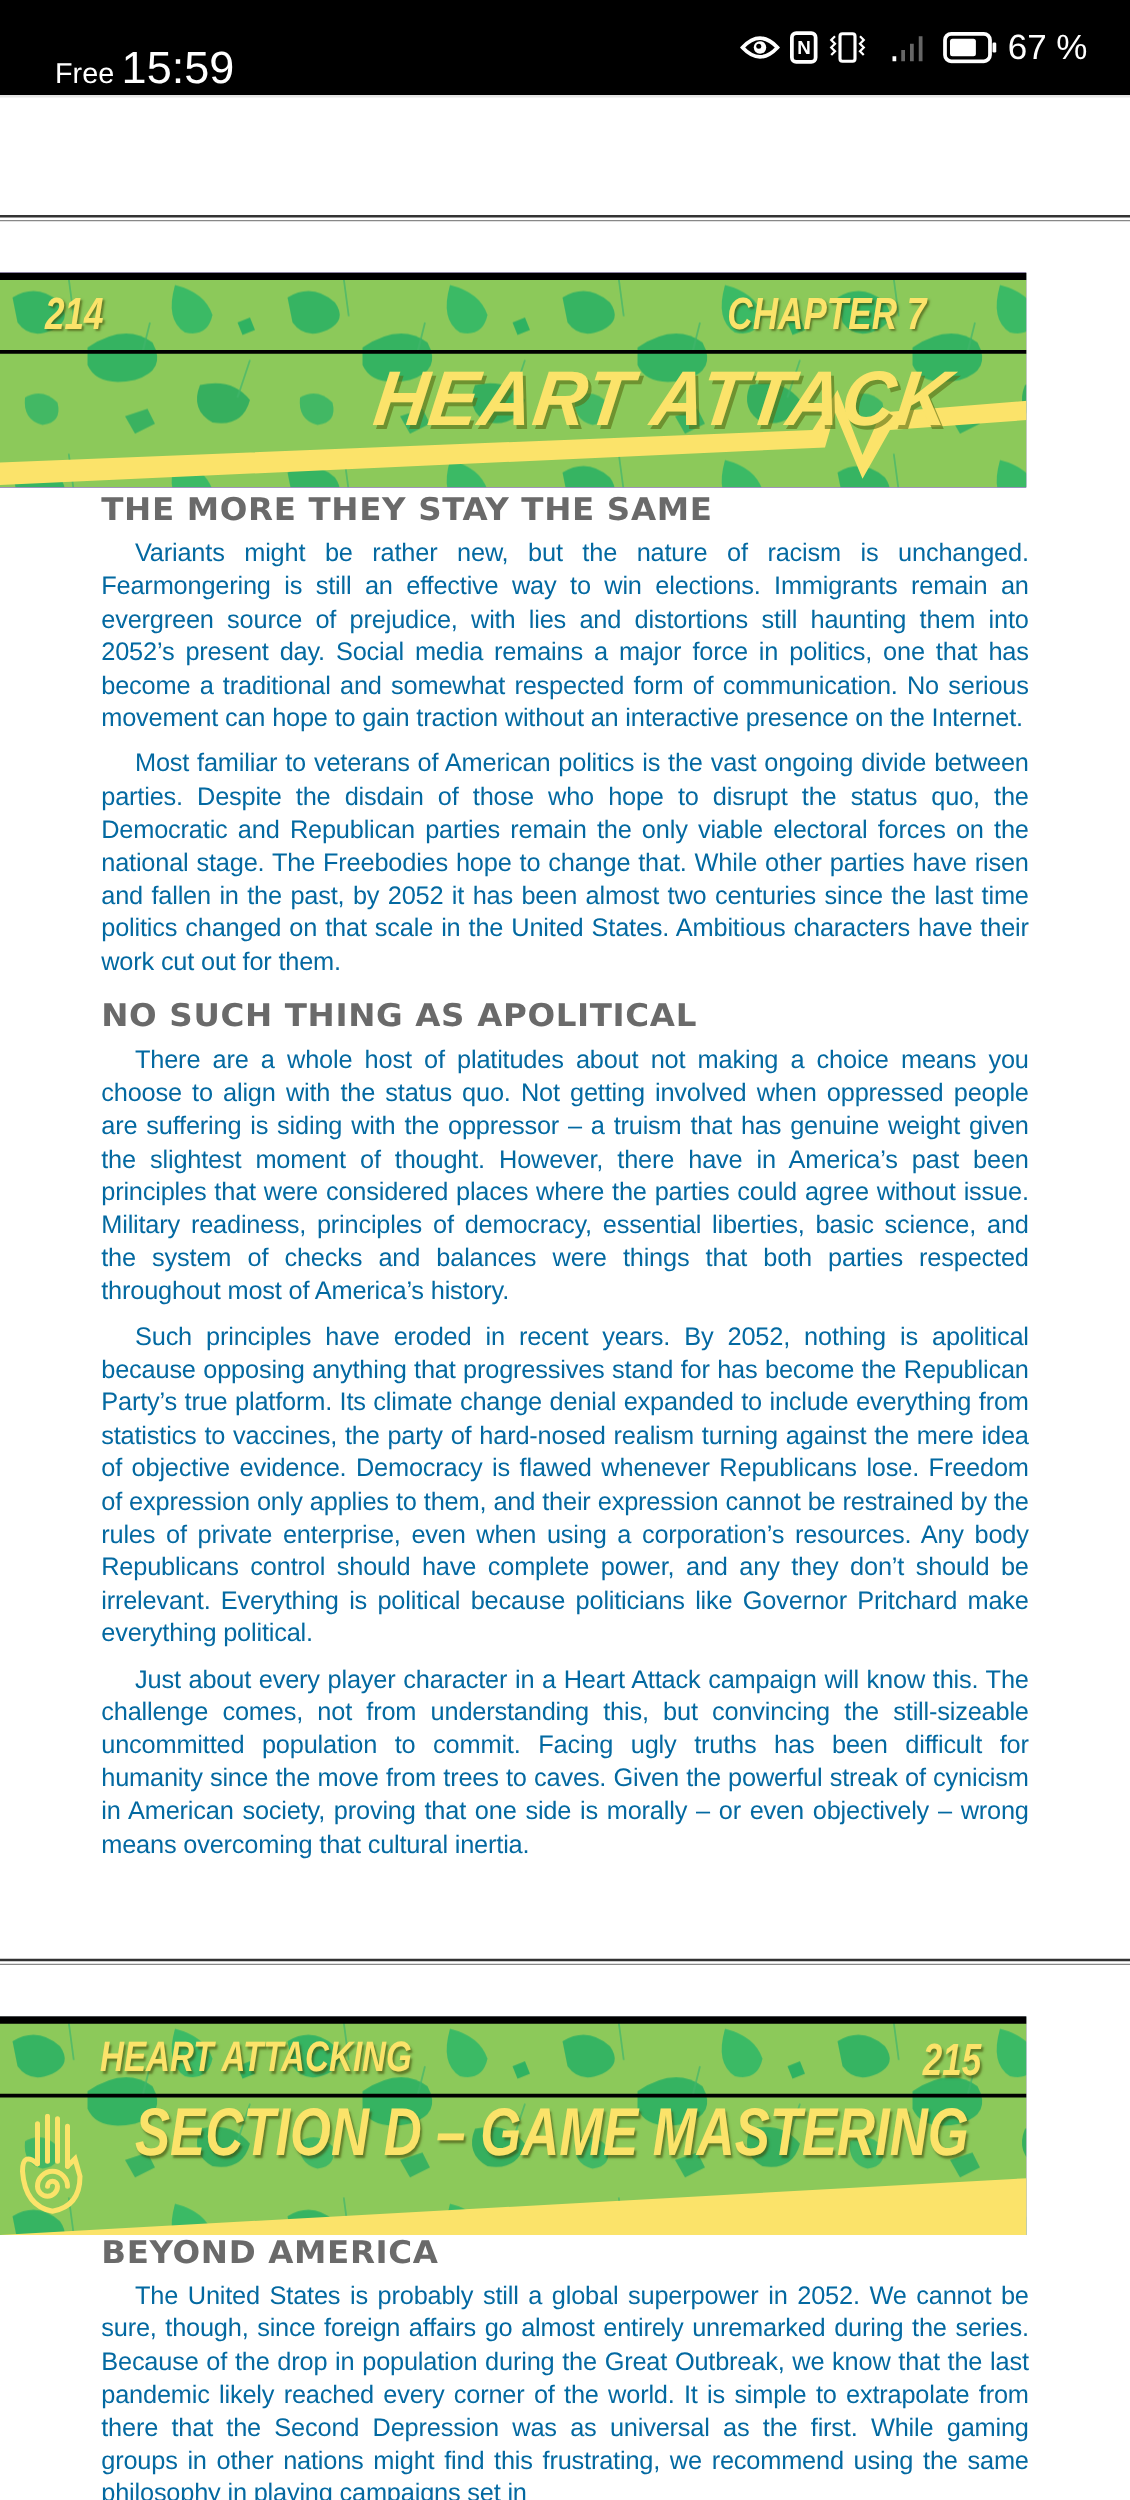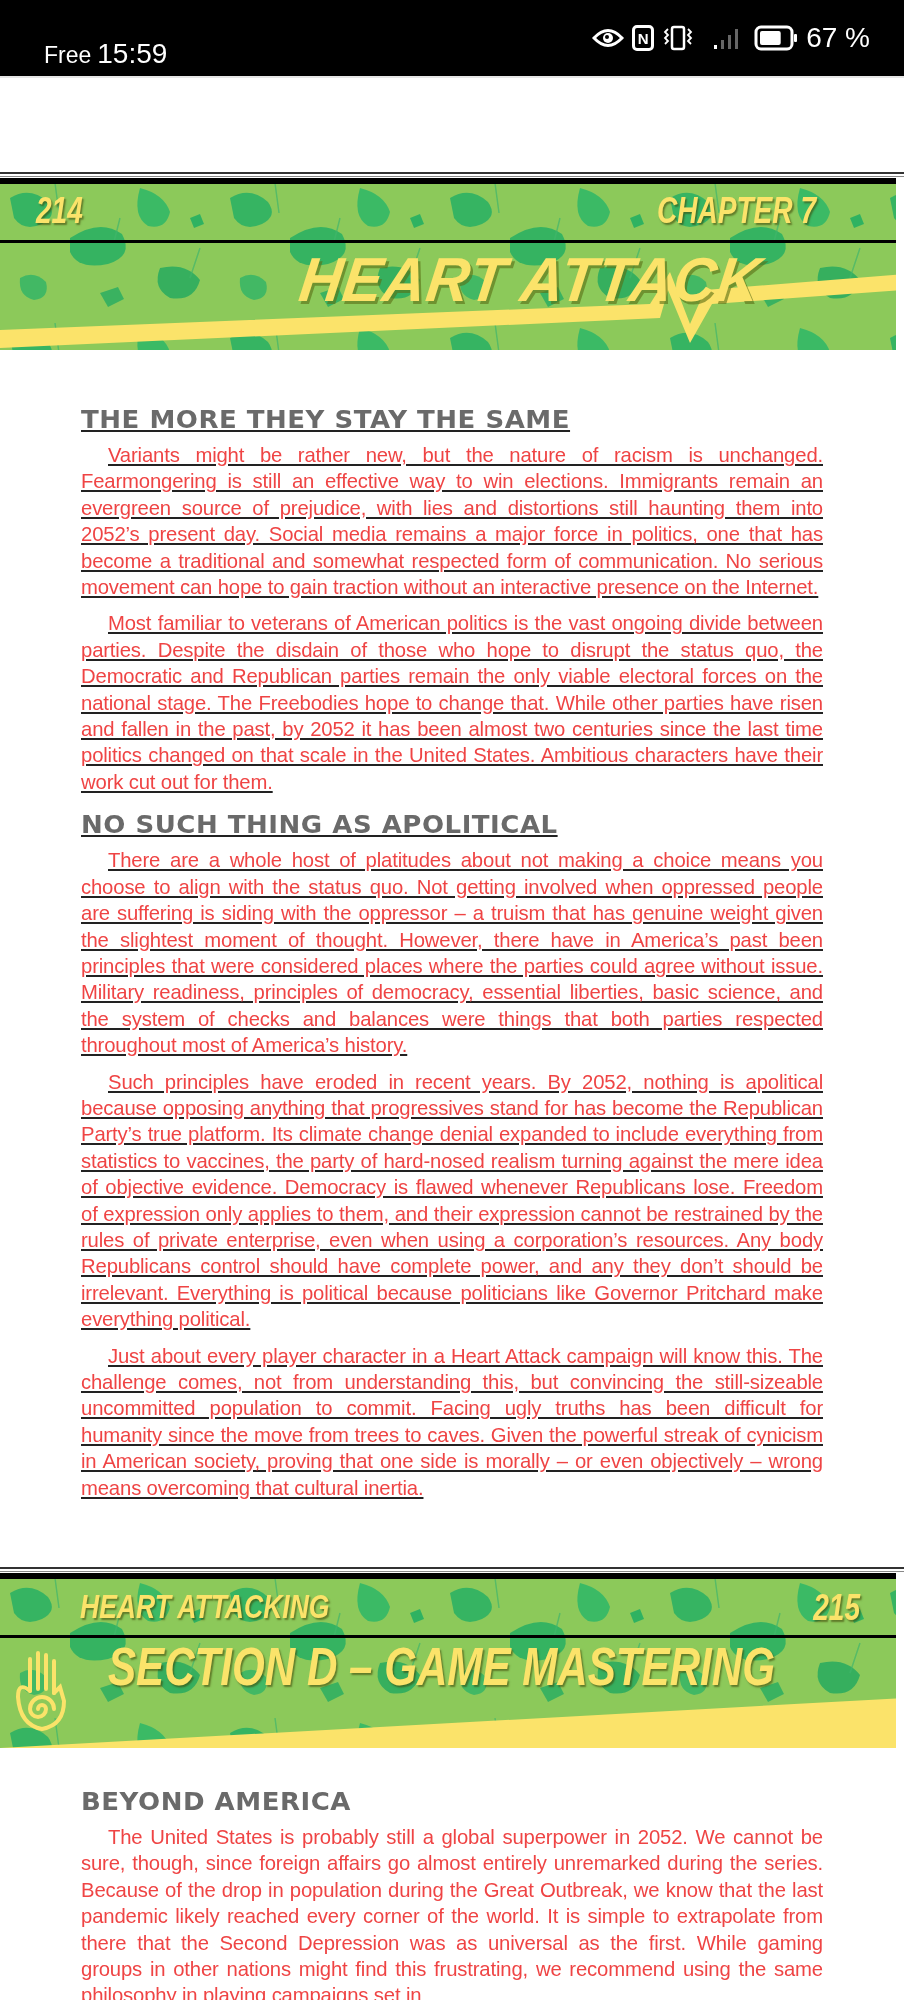--- a/index.html
+++ b/index.html
@@ -8,56 +8,57 @@
 
     
     .status-bar {
       position: absolute; left: 0; top: 0; width: 904px; height: 76px;
       background: #000; color: #fff;
       display: flex; align-items: center; justify-content: space-between;
       padding: 0 34px 0 44px;
     }
     .status-left { display: flex; align-items: baseline; gap: 6px; }
     .carrier { font-size: 23px; }
-    .clock { font-size: 28px; margin-top: 32px; }
+    .clock { font-size: 36px; margin-top: 32px; }
     .status-right { display: flex; align-items: center; gap: 8px; font-size: 28px; }
     .sb-icon { display: inline-flex; align-items: center; justify-content: center; }
     .eye-icon { width: 32px; height: 22px; }
     .nfc-icon { width: 22px; height: 26px; border: 3px solid #fff; border-radius: 5px; font-size: 15px; font-weight: bold; }
     .vibrate-icon { width: 32px; height: 26px; }
     .signal-icon { width: 30px; height: 24px; margin-left: 10px; }
     .battery-icon { width: 44px; height: 26px; margin-left: 4px; }
     .battery-pct { font-size: 28px; }
 
     .status-underline { position: absolute; left: 0; top: 76px; width: 904px; height: 2px; background: #e6e6e6; }
 
     
     .band {
-      position: absolute; left: 0; width: 896px; overflow: hidden;
+      position: absolute; left: 0; width: 821px; overflow: hidden;
       background: #4c1d95;
+      margin-top: 40px;
     }
     .band .tex { position: absolute; inset: 0; }
     .band-top-rule { position: absolute; left: 0; width: 904px; }
     .band-text {
       position: absolute; font-family: "Liberation Sans", sans-serif; font-weight: bold; font-style: italic;
       color: #fbe36a; text-shadow: 2px 2px 2px rgba(60,60,0,0.55);
       transform: scaleX(0.78); transform-origin: left center; white-space: nowrap;
     }
     .band-text.right { transform-origin: right center; }
 
     
     .content { position: absolute; left: 81px; width: 742px; color: #222; }
     .heading {
       font-family: "DejaVu Sans", sans-serif; font-weight: bold; color: #6a6a6a;
       font-size: 25px; letter-spacing: 0.5px; line-height: 32px;
       transform: scaleX(1.04); transform-origin: left center;
     }
     .para {
       font-family: "Liberation Sans", sans-serif; font-size: 20.3px; line-height: 26.4px;
-      text-align: justify; text-indent: 27px; color: #ef4444; letter-spacing: -0.15px;
+      text-align: justify; text-indent: 27px; color: #0369a1; letter-spacing: -0.15px;
     }
     .gap { height: 10px; }
   </style>
 </head>
 <body>
 
 <svg width="0" height="0" style="position:absolute">
   <defs>
     <pattern id="camo" x="0" y="0" width="220" height="140" patternUnits="userSpaceOnUse">
       <rect width="220" height="140" fill="#8cc95a"></rect>
@@ -121,21 +122,21 @@
     <rect x="0" y="0" width="904" height="6" fill="#000"></rect>
     <rect x="0" y="62" width="904" height="3" fill="#000"></rect>
     <polygon points="0,156 0,170 904,170 904,99 770,120 700,118 690,148 668,94 650,142 0,156" fill="none"></polygon>
     <path d="M0 152 L650 126 L670 94 L690 146 L705 112 L904 96 L904 112 L712 126 L690 165 L668 112 L660 140 L0 170 Z" fill="#fbe36a"></path>
   </svg>
   <div class="band-text" style="left:36px;top:12px;font-size:36px;">214</div>
   <div class="band-text right" style="right:80px;top:12px;font-size:36px;">CHAPTER 7</div>
   <div class="band-text" style="left:300px;top:66px;font-size:62px;font-weight:900;letter-spacing:1px;transform:scaleX(0.95) skewX(-8deg);color:#fbe36a;text-shadow:3px 3px 0 rgba(90,110,20,0.6);">HEART ATTACK</div>
 </div>
 
-<div class="content" style="top:404px;text-decoration:underline;">
+<div class="content" style="top:392px;">
   <h2 class="heading">THE MORE THEY STAY THE SAME</h2>
   <p class="para" style="margin-top:6px;">Variants might be rather new, but the nature of racism is unchanged. Fearmongering is still an effective way to win elections. Immigrants remain an evergreen source of prejudice, with lies and distortions still haunting them into 2052’s present day. Social media remains a major force in politics, one that has become a traditional and somewhat respected form of communication. No serious movement can hope to gain traction without an interactive presence on the Internet.</p>
   <div class="gap"></div>
   <p class="para">Most familiar to veterans of American politics is the vast ongoing divide between parties. Despite the disdain of those who hope to disrupt the status quo, the Democratic and Republican parties remain the only viable electoral forces on the national stage. The Freebodies hope to change that. While other parties have risen and fallen in the past, by 2052 it has been almost two centuries since the last time politics changed on that scale in the United States. Ambitious characters have their work cut out for them.</p>
   <h2 class="heading" style="margin-top:14px;">NO SUCH THING AS APOLITICAL</h2>
   <p class="para" style="margin-top:6px;">There are a whole host of platitudes about not making a choice means you choose to align with the status quo. Not getting involved when oppressed people are suffering is siding with the oppressor – a truism that has genuine weight given the slightest moment of thought. However, there have in America’s past been principles that were considered places where the parties could agree without issue. Military readiness, principles of democracy, essential liberties, basic science, and the system of checks and balances were things that both parties respected throughout most of America’s history.</p>
   <div class="gap"></div>
   <p class="para">Such principles have eroded in recent years. By 2052, nothing is apolitical because opposing anything that progressives stand for has become the Republican Party’s true platform. Its climate change denial expanded to include everything from statistics to vaccines, the party of hard-nosed realism turning against the mere idea of objective evidence. Democracy is flawed whenever Republicans lose. Freedom of expression only applies to them, and their expression cannot be restrained by the rules of private enterprise, even when using a corporation’s resources. Any body Republicans control should have complete power, and any they don’t should be irrelevant. Everything is political because politicians like Governor Pritchard make everything political.</p>
   <div class="gap"></div>
   <p class="para">Just about every player character in a Heart Attack campaign will know this. The challenge comes, not from understanding this, but convincing the still-sizeable uncommitted population to commit. Facing ugly truths has been difficult for humanity since the move from trees to caves. Given the powerful streak of cynicism in American society, proving that one side is morally – or even objectively – wrong means overcoming that cultural inertia.</p>

